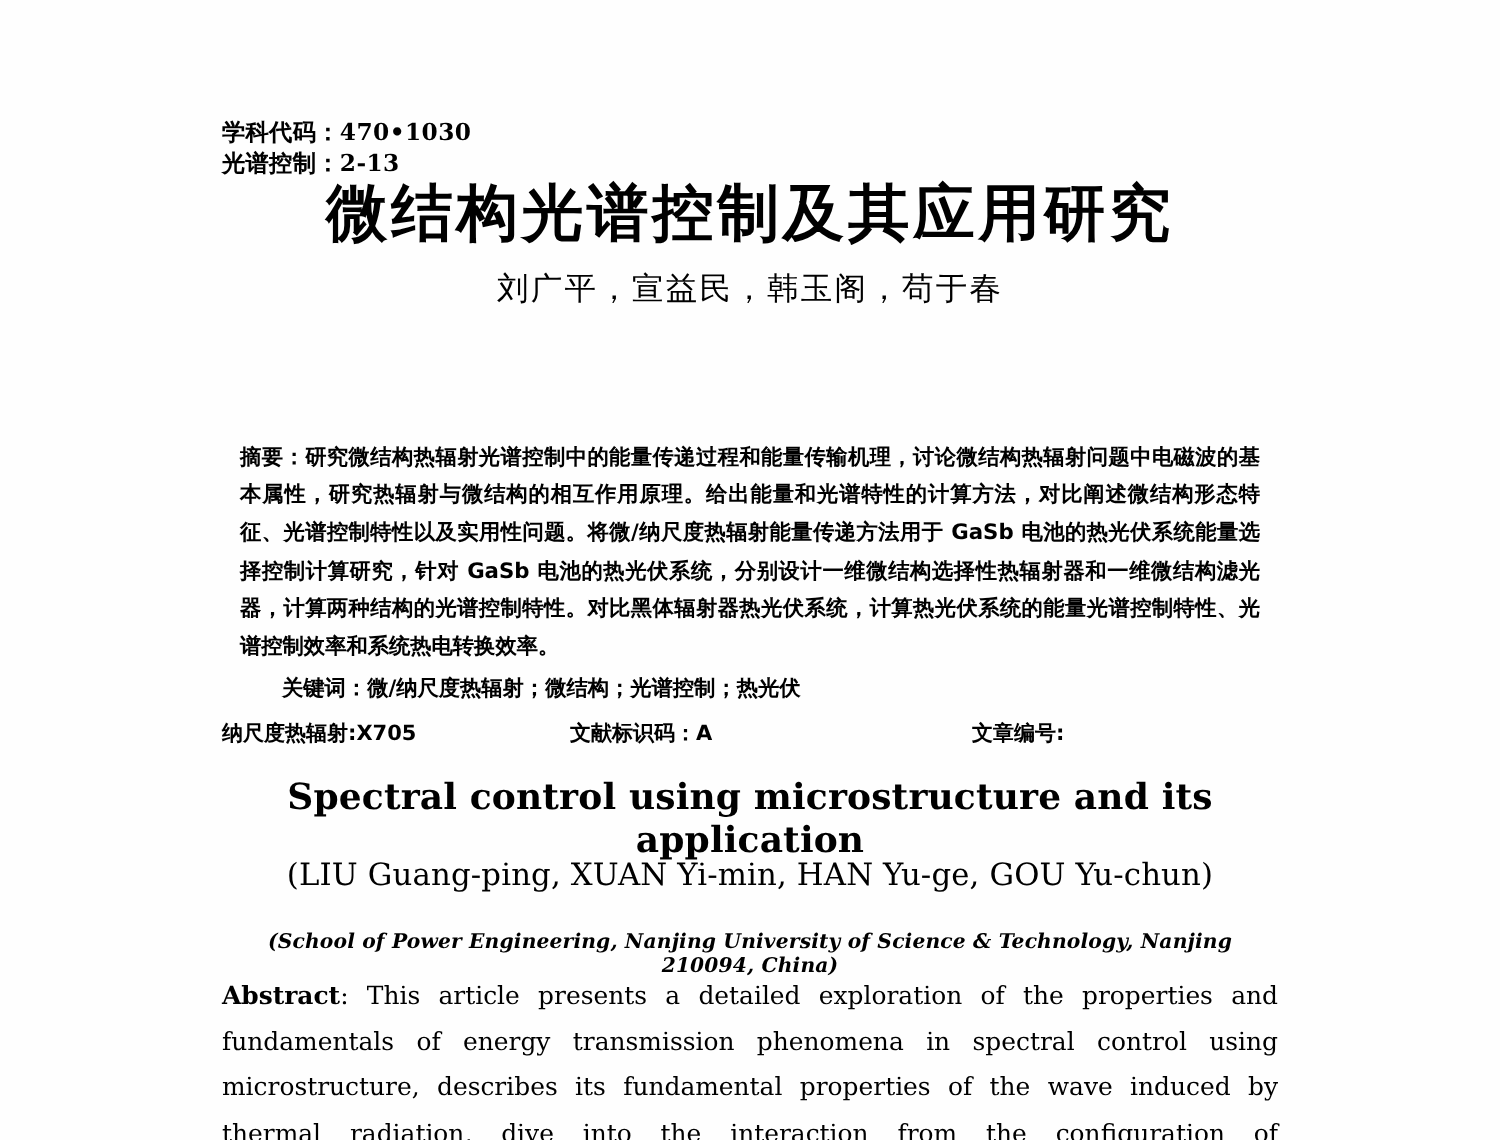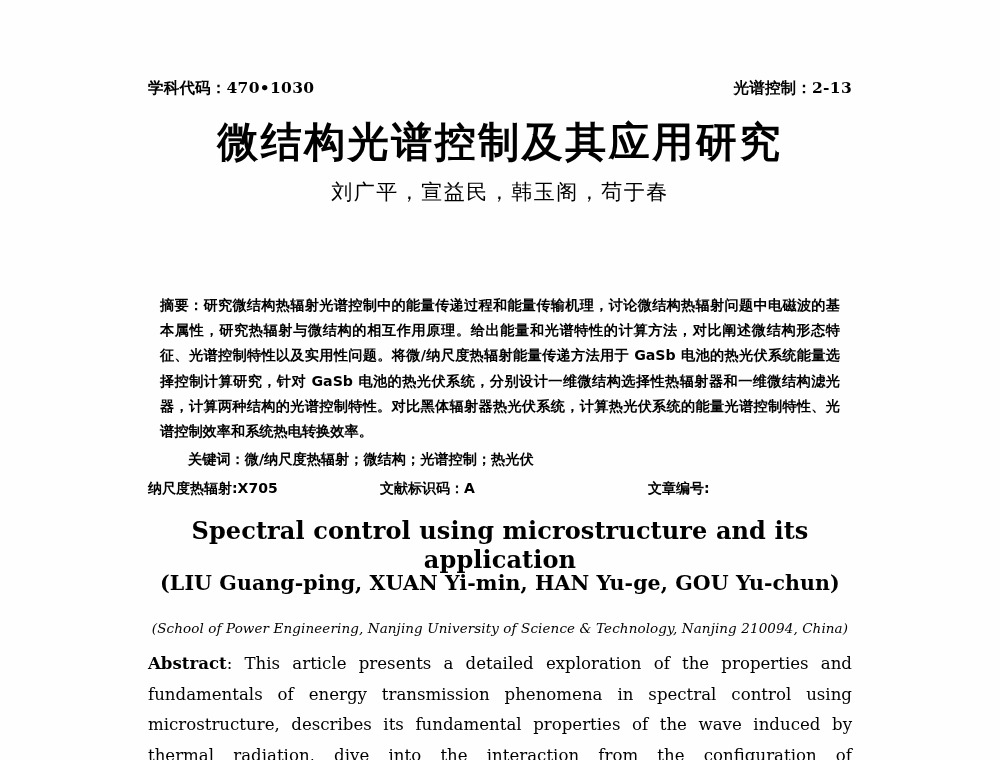--- a/index.html
+++ b/index.html
@@ -21,20 +21,21 @@
     width: 1000px;
     height: 760px;
     background: #fefefe;
   }
 
   
   .col {
     position: absolute;
     left: 148px;
     width: 704px;
+    flex-direction: column;
   }
 
   
   .runhead {
     top: 78px;
     display: flex;
     justify-content: space-between;
     align-items: baseline;
     font-family: "DejaVu Sans", "Liberation Sans", sans-serif;
     font-size: 15.5px;
@@ -124,31 +125,31 @@
     font-weight: 700;
     letter-spacing: 0.1px;
   }
 
   
   .en-authors {
     top: 571px;
     text-align: center;
     font-family: "DejaVu Serif", "Liberation Serif", serif;
     font-size: 20.5px;
-    font-weight: 700;
+    font-weight: 400;
     letter-spacing: 0.1px;
   }
 
   
   .en-affil {
     top: 620px;
     text-align: center;
     font-family: "DejaVu Serif", "Liberation Serif", serif;
     font-style: italic;
-    font-weight: 400;
+    font-weight: 700;
     font-size: 13.5px;
     letter-spacing: 0.1px;
   }
 
   
   .en-abstract {
     top: 648px;
     font-family: "DejaVu Serif", "Liberation Serif", serif;
     font-size: 16.6px;
     line-height: 30.5px;

